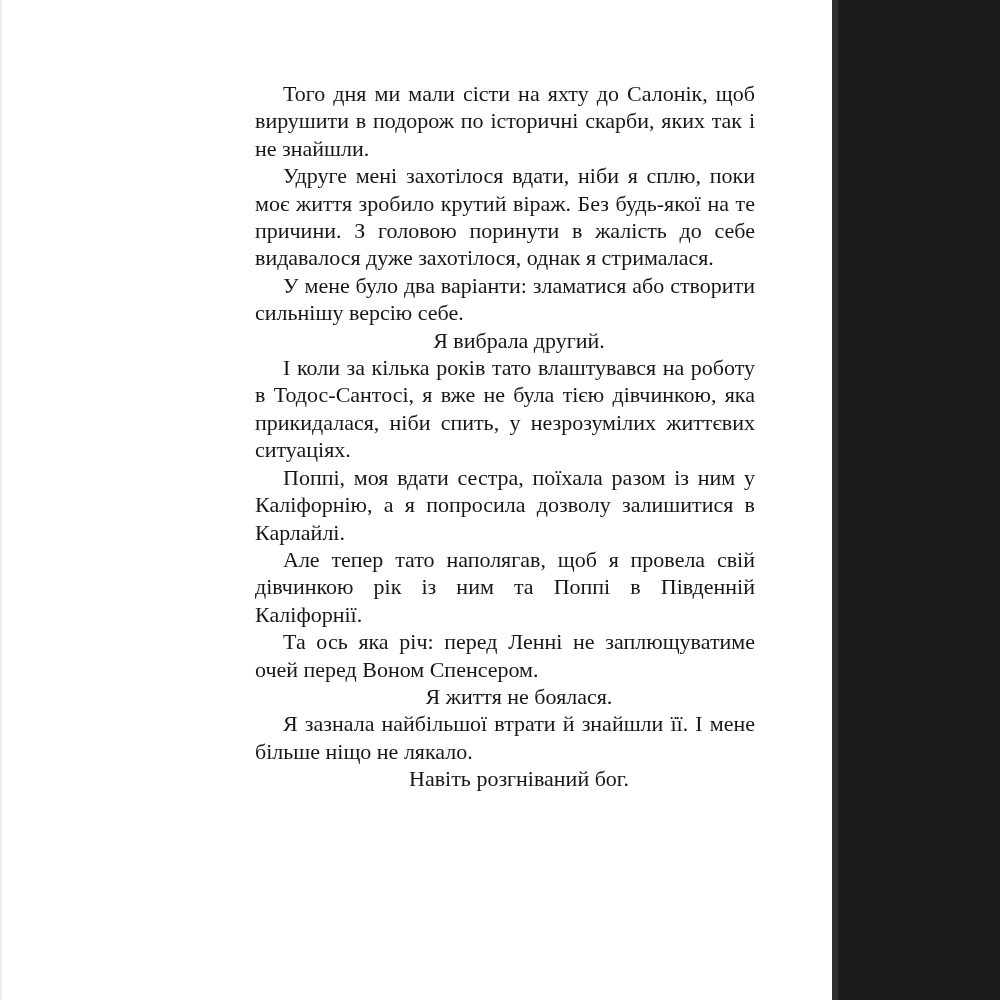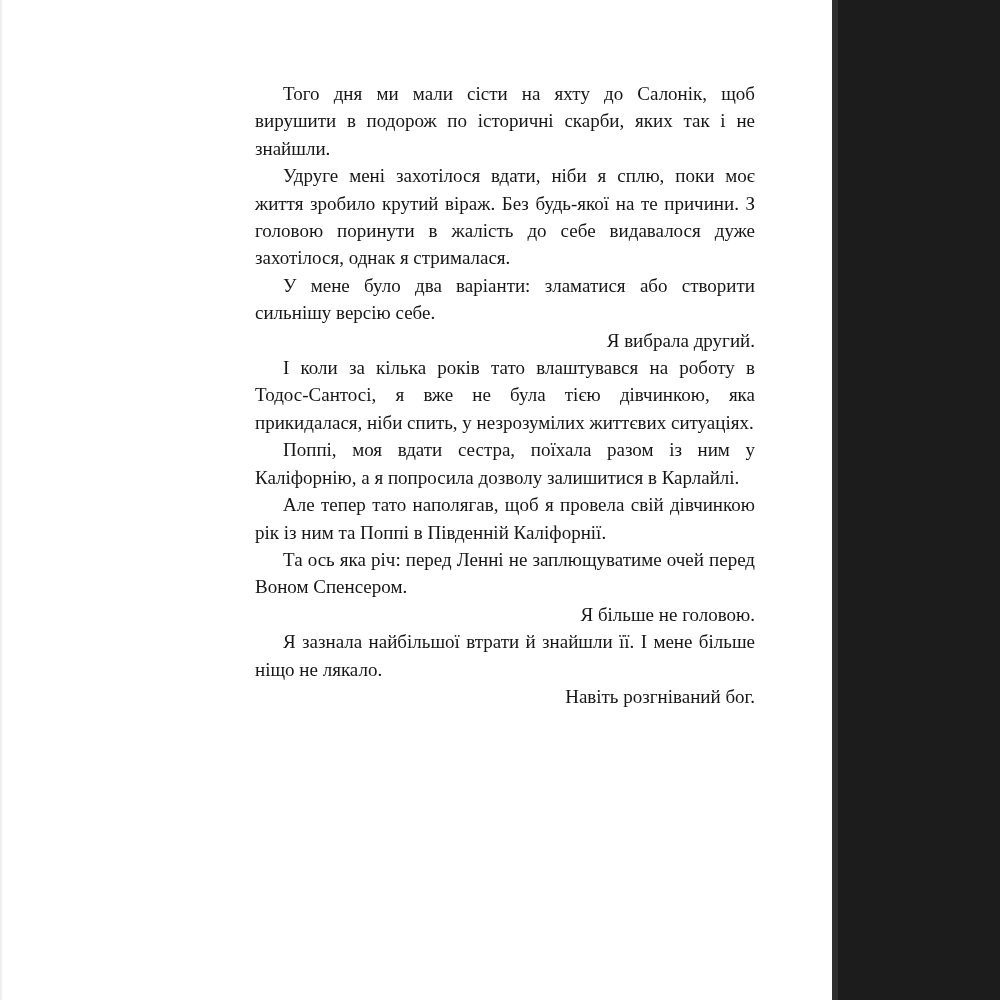--- a/index.html
+++ b/index.html
@@ -49,27 +49,27 @@
     position: absolute;
     left: 255px;
     top: 80px;
     width: 500px;
   }
   .para {
     margin: 0;
     text-align: justify;
     text-justify: inter-word;
     text-indent: 28px;
-    font-size: 19px;
+    font-size: 22px;
     line-height: 27.4px;
     color: #171717;
     -webkit-font-smoothing: antialiased;
   }
   .para.short {
-    text-align: right;
+    text-align: center;
   }
 </style>
 </head>
 <body>
 
 <div class="page">
 
   <div class="gutter"></div>
 
   <div class="book-edge">
@@ -78,18 +78,18 @@
 
   <div class="text-block">
     <p class="para">Того дня ми мали сісти на яхту до Салонік, щоб вирушити в подорож по історичні скарби, яких так і не знайшли.</p>
     <p class="para">Удруге мені захотілося вдати, ніби я сплю, поки моє життя зробило крутий віраж. Без будь-якої на те причини. З головою поринути в жалість до себе видавалося дуже захотілося, однак я стрималася.</p>
     <p class="para">У мене було два варіанти: зламатися або створити сильнішу версію себе.</p>
     <p class="para short">Я вибрала другий.</p>
     <p class="para">І коли за кілька років тато влаштувався на роботу в Тодос-Сантосі, я вже не була тією дівчинкою, яка прикидалася, ніби спить, у незрозумілих життєвих ситуаціях.</p>
     <p class="para">Поппі, моя вдати сестра, поїхала разом із ним у Каліфорнію, а я попросила дозволу залишитися в Карлайлі.</p>
     <p class="para">Але тепер тато наполягав, щоб я провела свій дівчинкою рік із ним та Поппі в Південній Каліфорнії.</p>
     <p class="para">Та ось яка річ: перед Ленні не заплющуватиме очей перед Воном Спенсером.</p>
-    <p class="para short">Я більше не головою.</p>
+    <p class="para short">Я життя не боялася.</p>
     <p class="para">Я зазнала найбільшої втрати й знайшли її. І мене більше ніщо не лякало.</p>
     <p class="para short">Навіть розгніваний бог.</p>
   </div>
 
 </div>
 
 </body></html>

